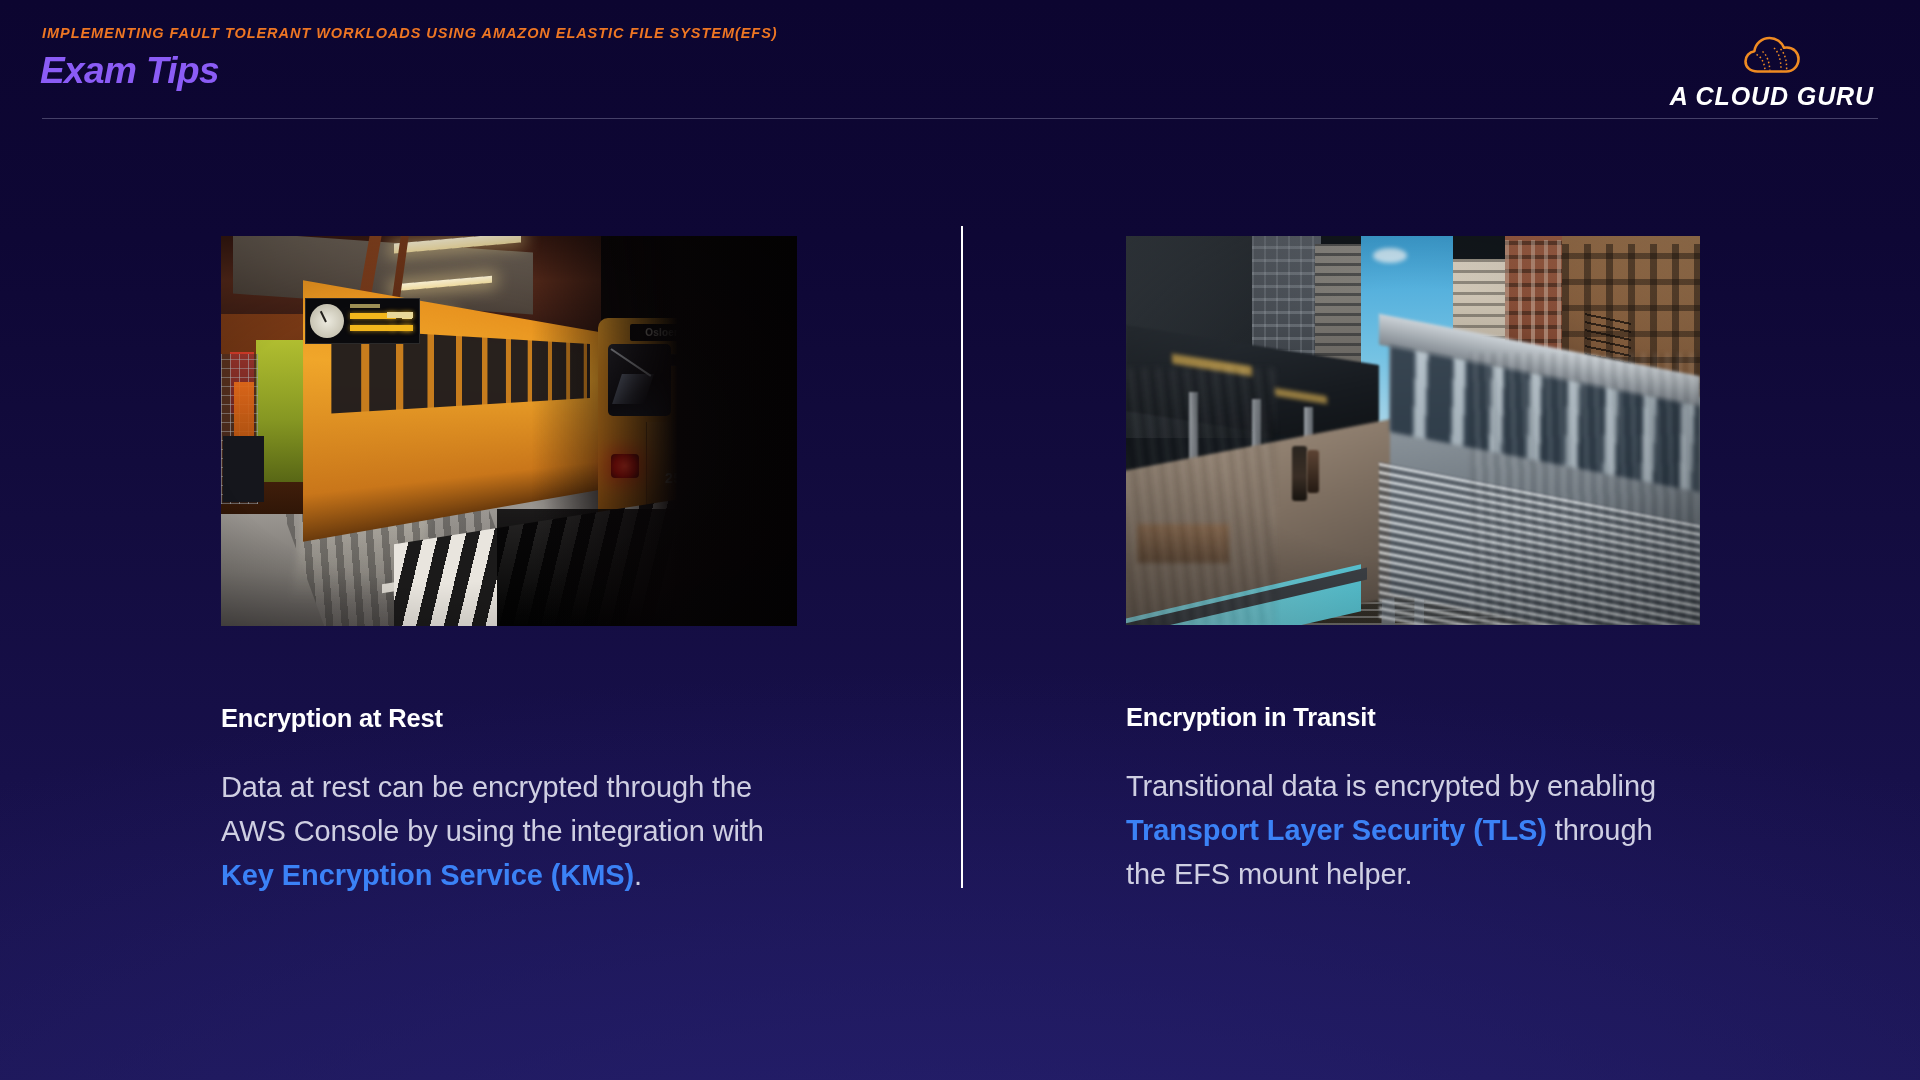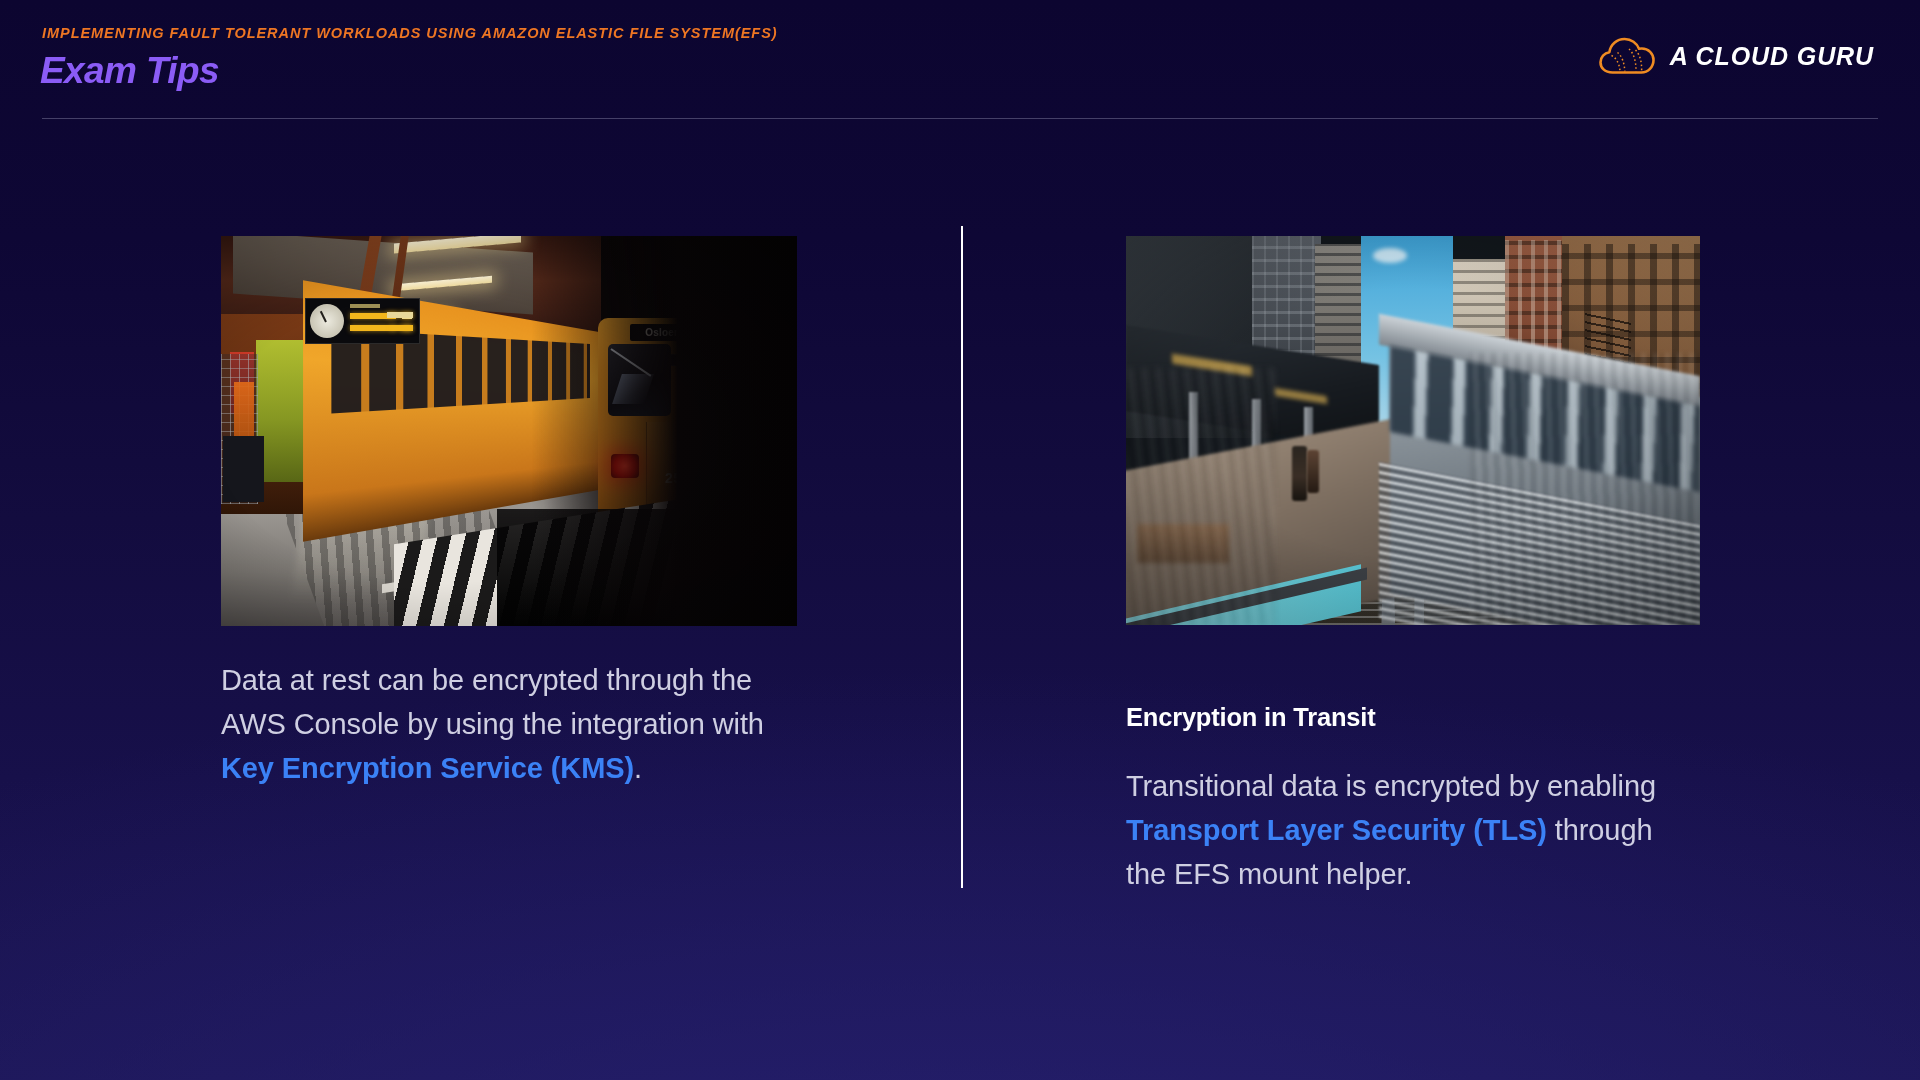--- a/index.html
+++ b/index.html
@@ -49,21 +49,22 @@
     background:rgba(200,198,230,0.30);
   }
 
   
   .logo {
     position:absolute;
     right:46px; top:34px;
     height:44px;
     display:flex;
     align-items:center;
-    gap:14px;
+    gap:6px;
+    flex-direction:column;
   }
   .logo-mark { width:58px; height:42px; display:block; }
   .logo-text {
     font-size:25px;
     font-weight:bold;
     letter-spacing:0.9px;
     color:#ffffff;
     white-space:nowrap;
   }
 
@@ -655,20 +656,21 @@
 
         <div class="ub-edge-strip"></div>
         <div class="ub-edge"></div>
         <div class="ub-trackdark"></div>
         <div class="ub-floor-dark"></div>
         <div class="ub-darkright"></div>
         <div class="ub-vig"></div>
       </div>
     </div>
 
+    <div class="card-heading">Encryption at Rest</div>
 
     <div class="card-body"><span>Data at rest can be encrypted through the AWS Console by using the integration with </span><span class="hl">Key Encryption Service (KMS)</span><span>.</span></div>
   </div>
 
   <div class="col col-right">
 
     <div class="photo">
       <div class="lrail">
         <div class="lr-sky"></div>
         <div class="lr-cloud"></div>

